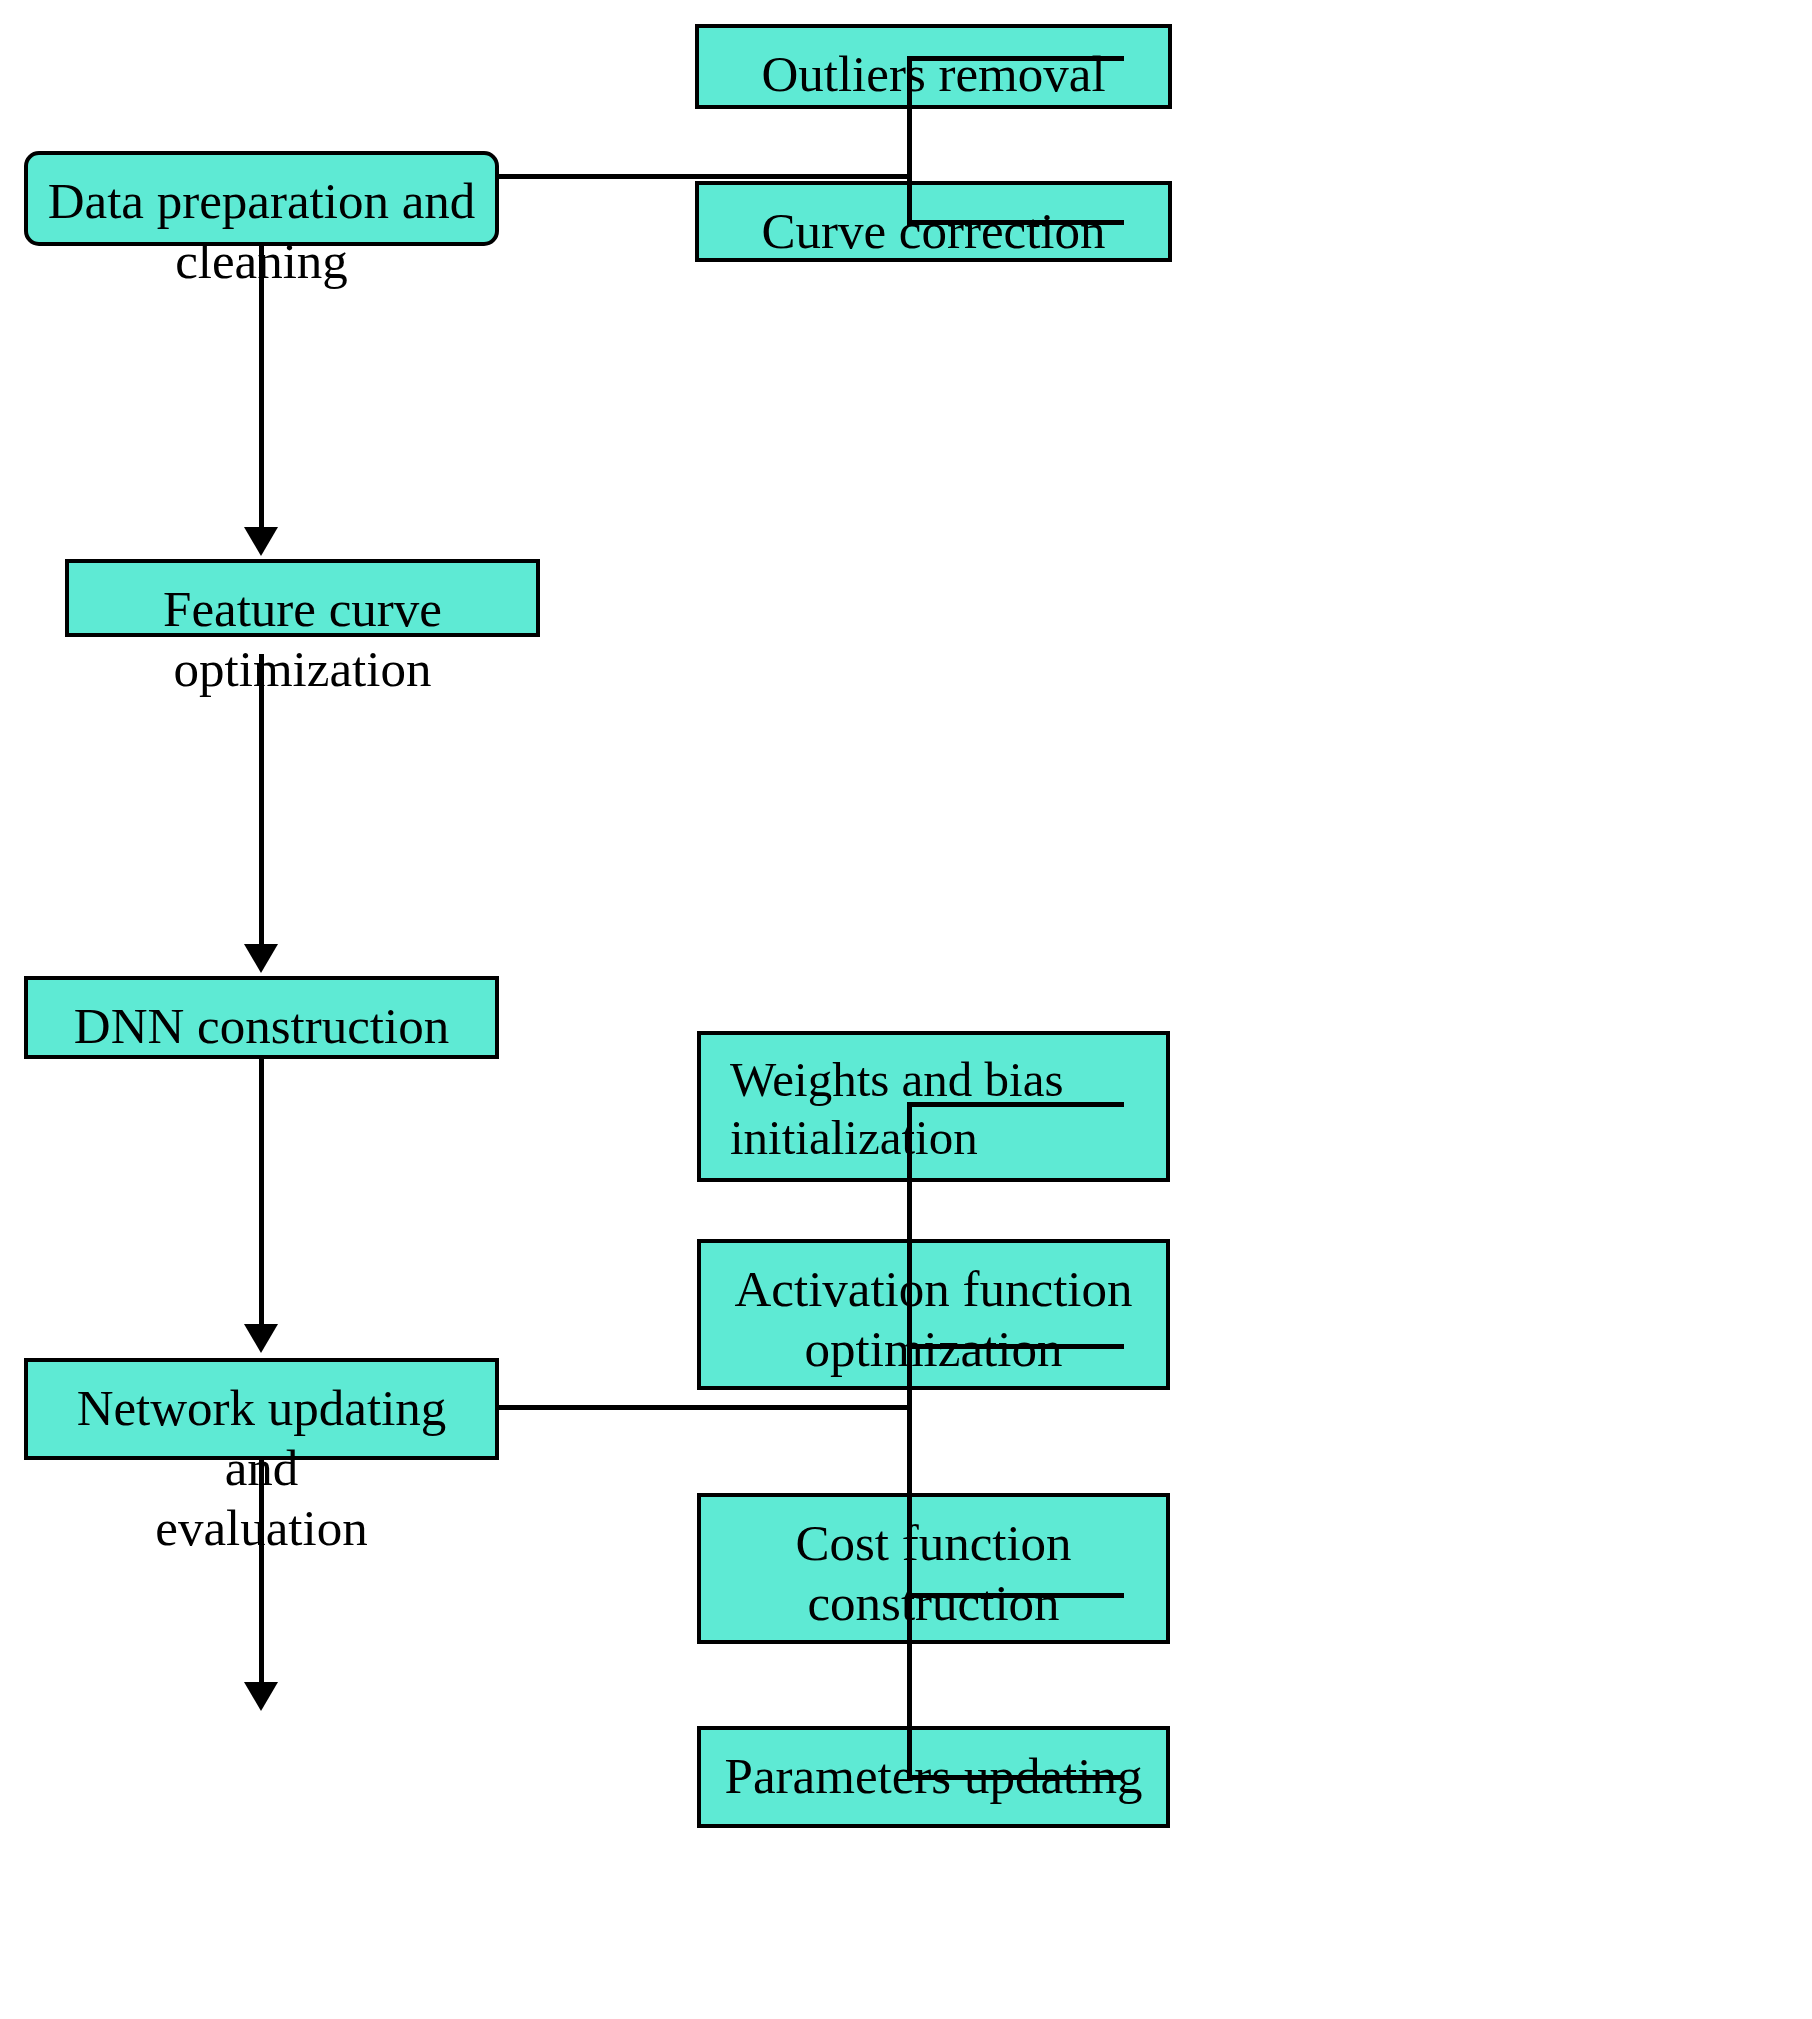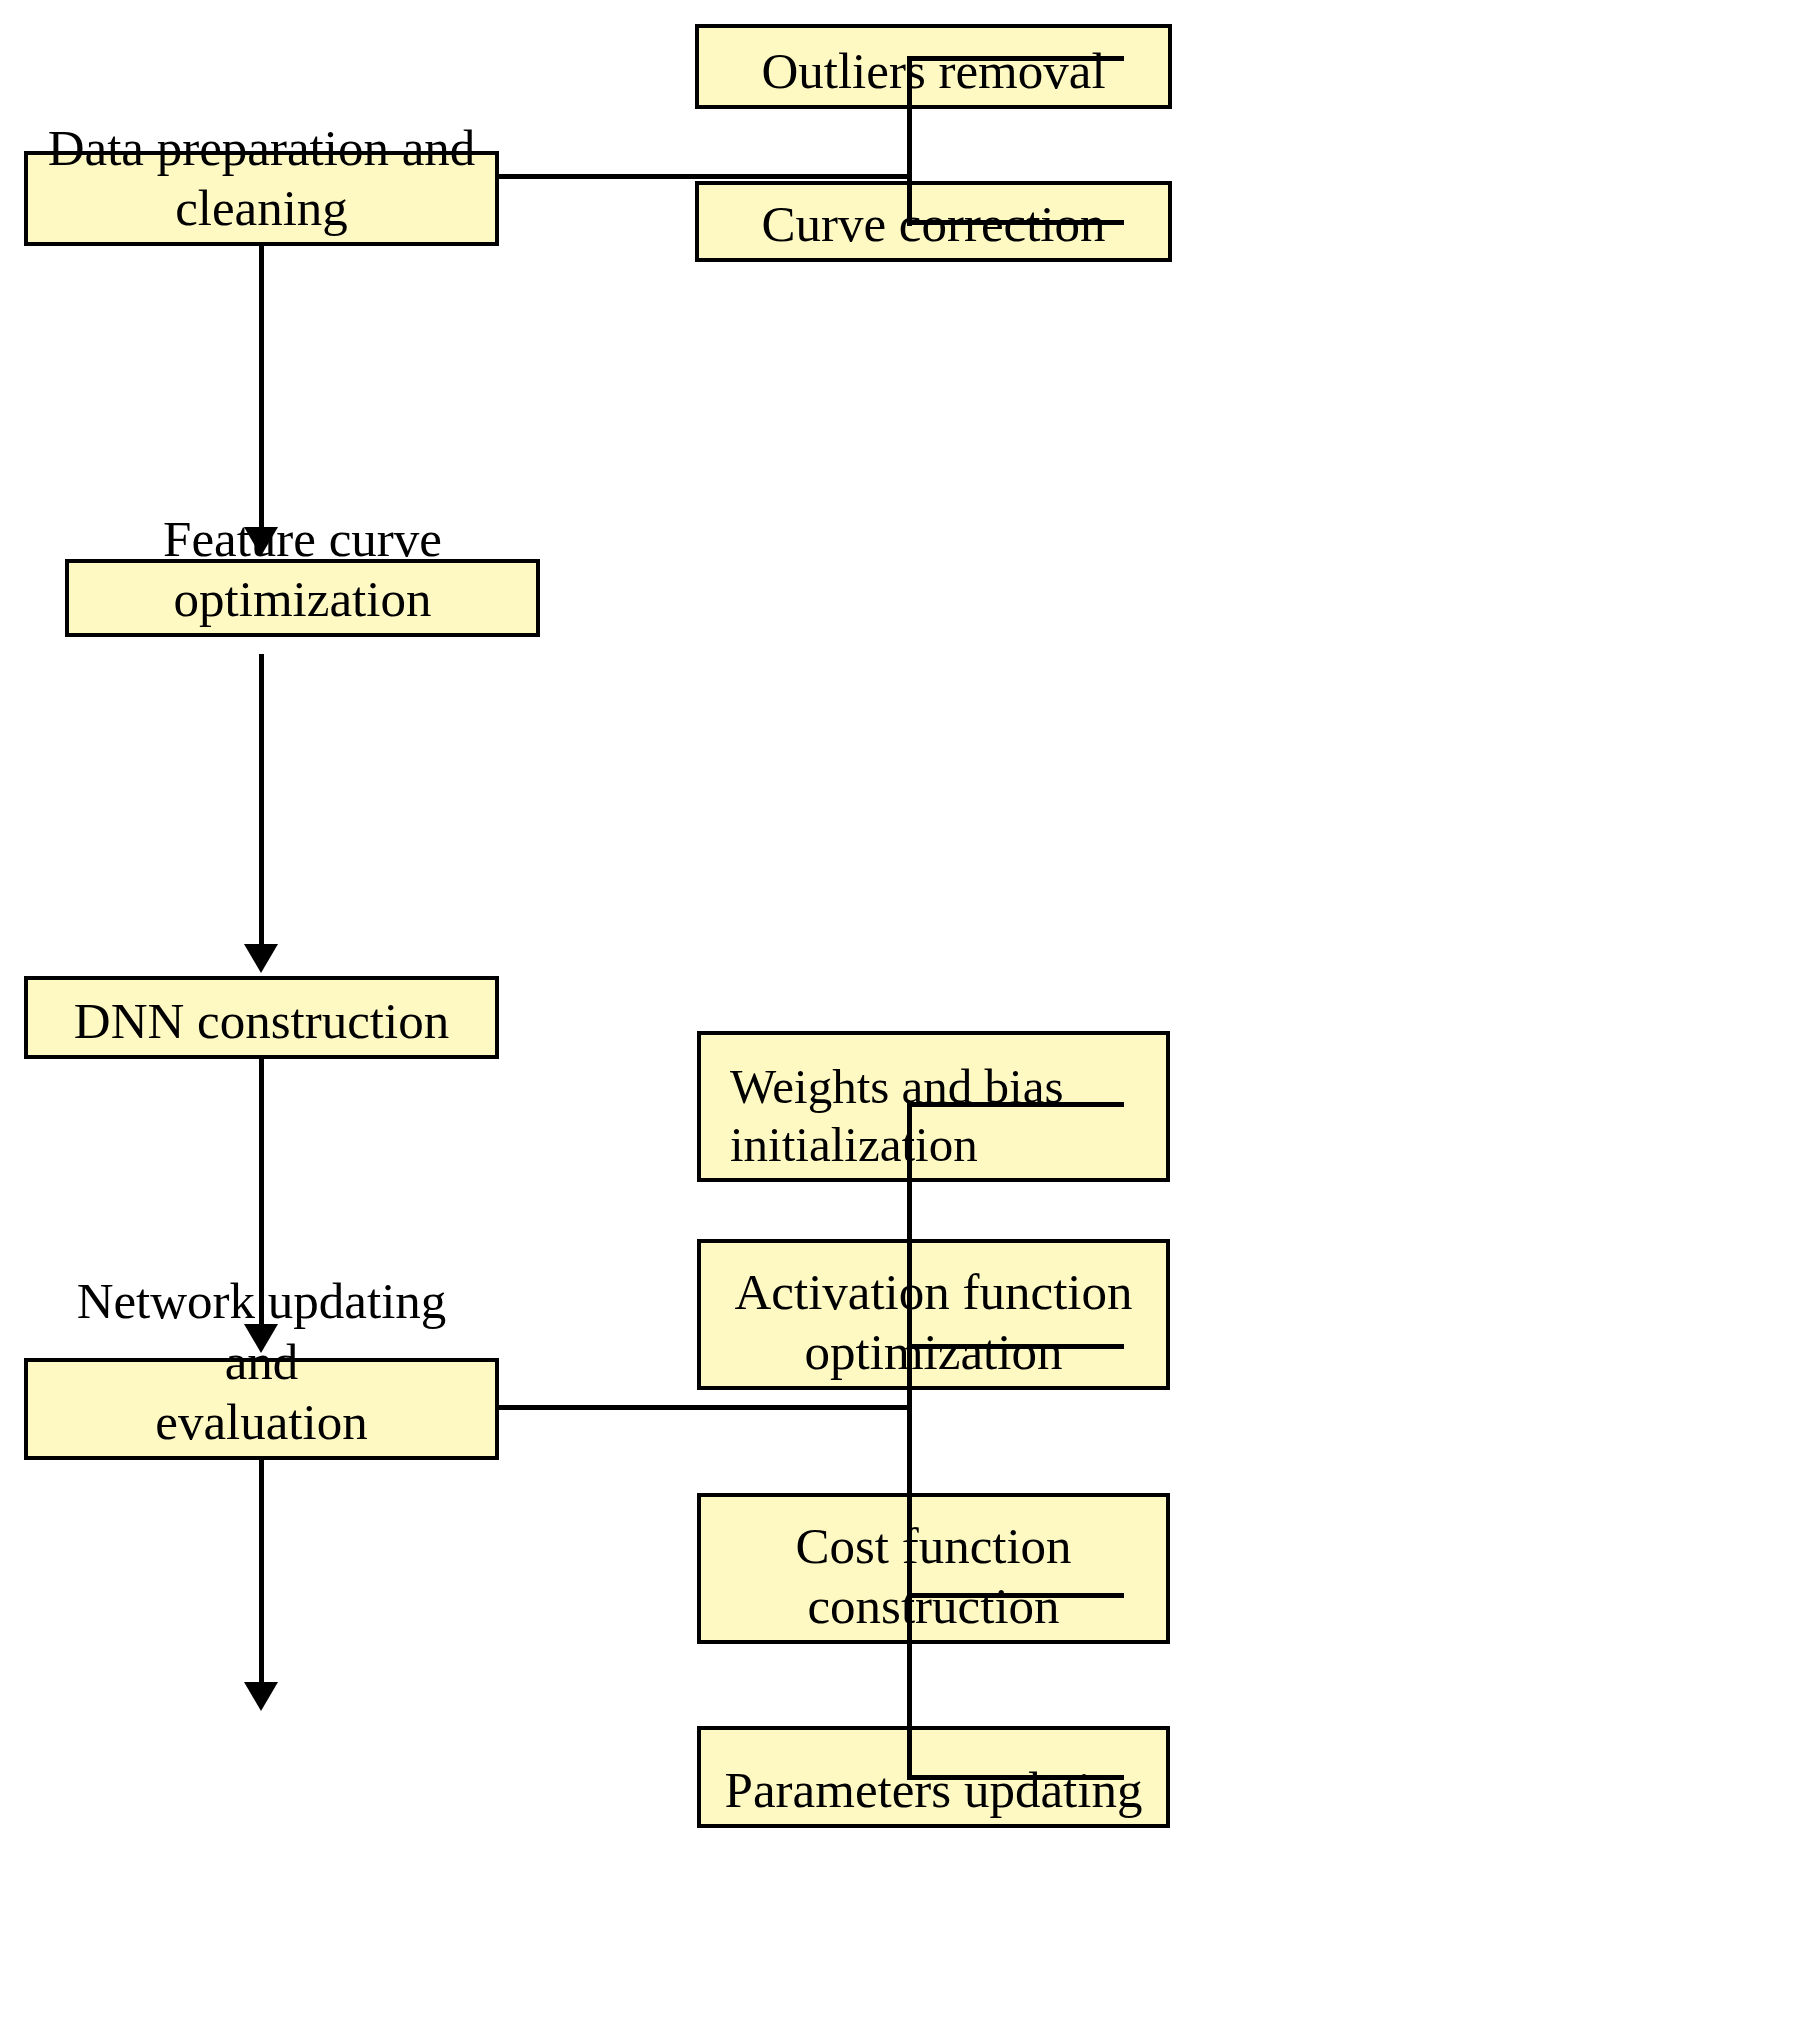--- a/index.html
+++ b/index.html
@@ -12,28 +12,28 @@
     width: 1813px;
     height: 2020px;
     background: #ffffff;
     font-family: "Liberation Serif", "DejaVu Serif", serif;
     overflow: hidden;
   }
   .node {
     position: absolute;
     box-sizing: border-box;
     border: 4.2px solid #000000;
-    background: #fef9c3;
+    background: #5eead4;
     display: flex;
-    align-items: flex-end;
+    align-items: flex-start;
     justify-content: center;
     text-align: center;
     color: #000000;
     line-height: 1.18;
-    padding: 4px 12px;
+    padding: 16px 12px;
   }
   .node .lbl {
     display: block;
     white-space: pre-line;
   }
   .node.align-left {
     justify-content: flex-start;
     text-align: left;
     padding-left: 29px;
   }
@@ -55,21 +55,21 @@
     border-left: 17px solid transparent;
     border-right: 17px solid transparent;
     border-top: 29px solid #000000;
   }
 </style>
 </head>
 <body>
 
 <div id="canvas">
 
-  <div class="node" style="left:24px; top:151px; width:475px; height:95px; font-size:51px;">
+  <div class="node" style="left:24px; top:151px; width:475px; height:95px; font-size:51px;border-radius:15px;">
     <span class="lbl">Data preparation and
 cleaning</span>
   </div>
 
   <div class="node" style="left:24px; top:559px; width:475px; height:78px; font-size:51px;margin-left:41px;">
     <span class="lbl">Feature curve
 optimization</span>
   </div>
 
   <div class="node" style="left:24px; top:976px; width:475px; height:83px; font-size:51px;">

